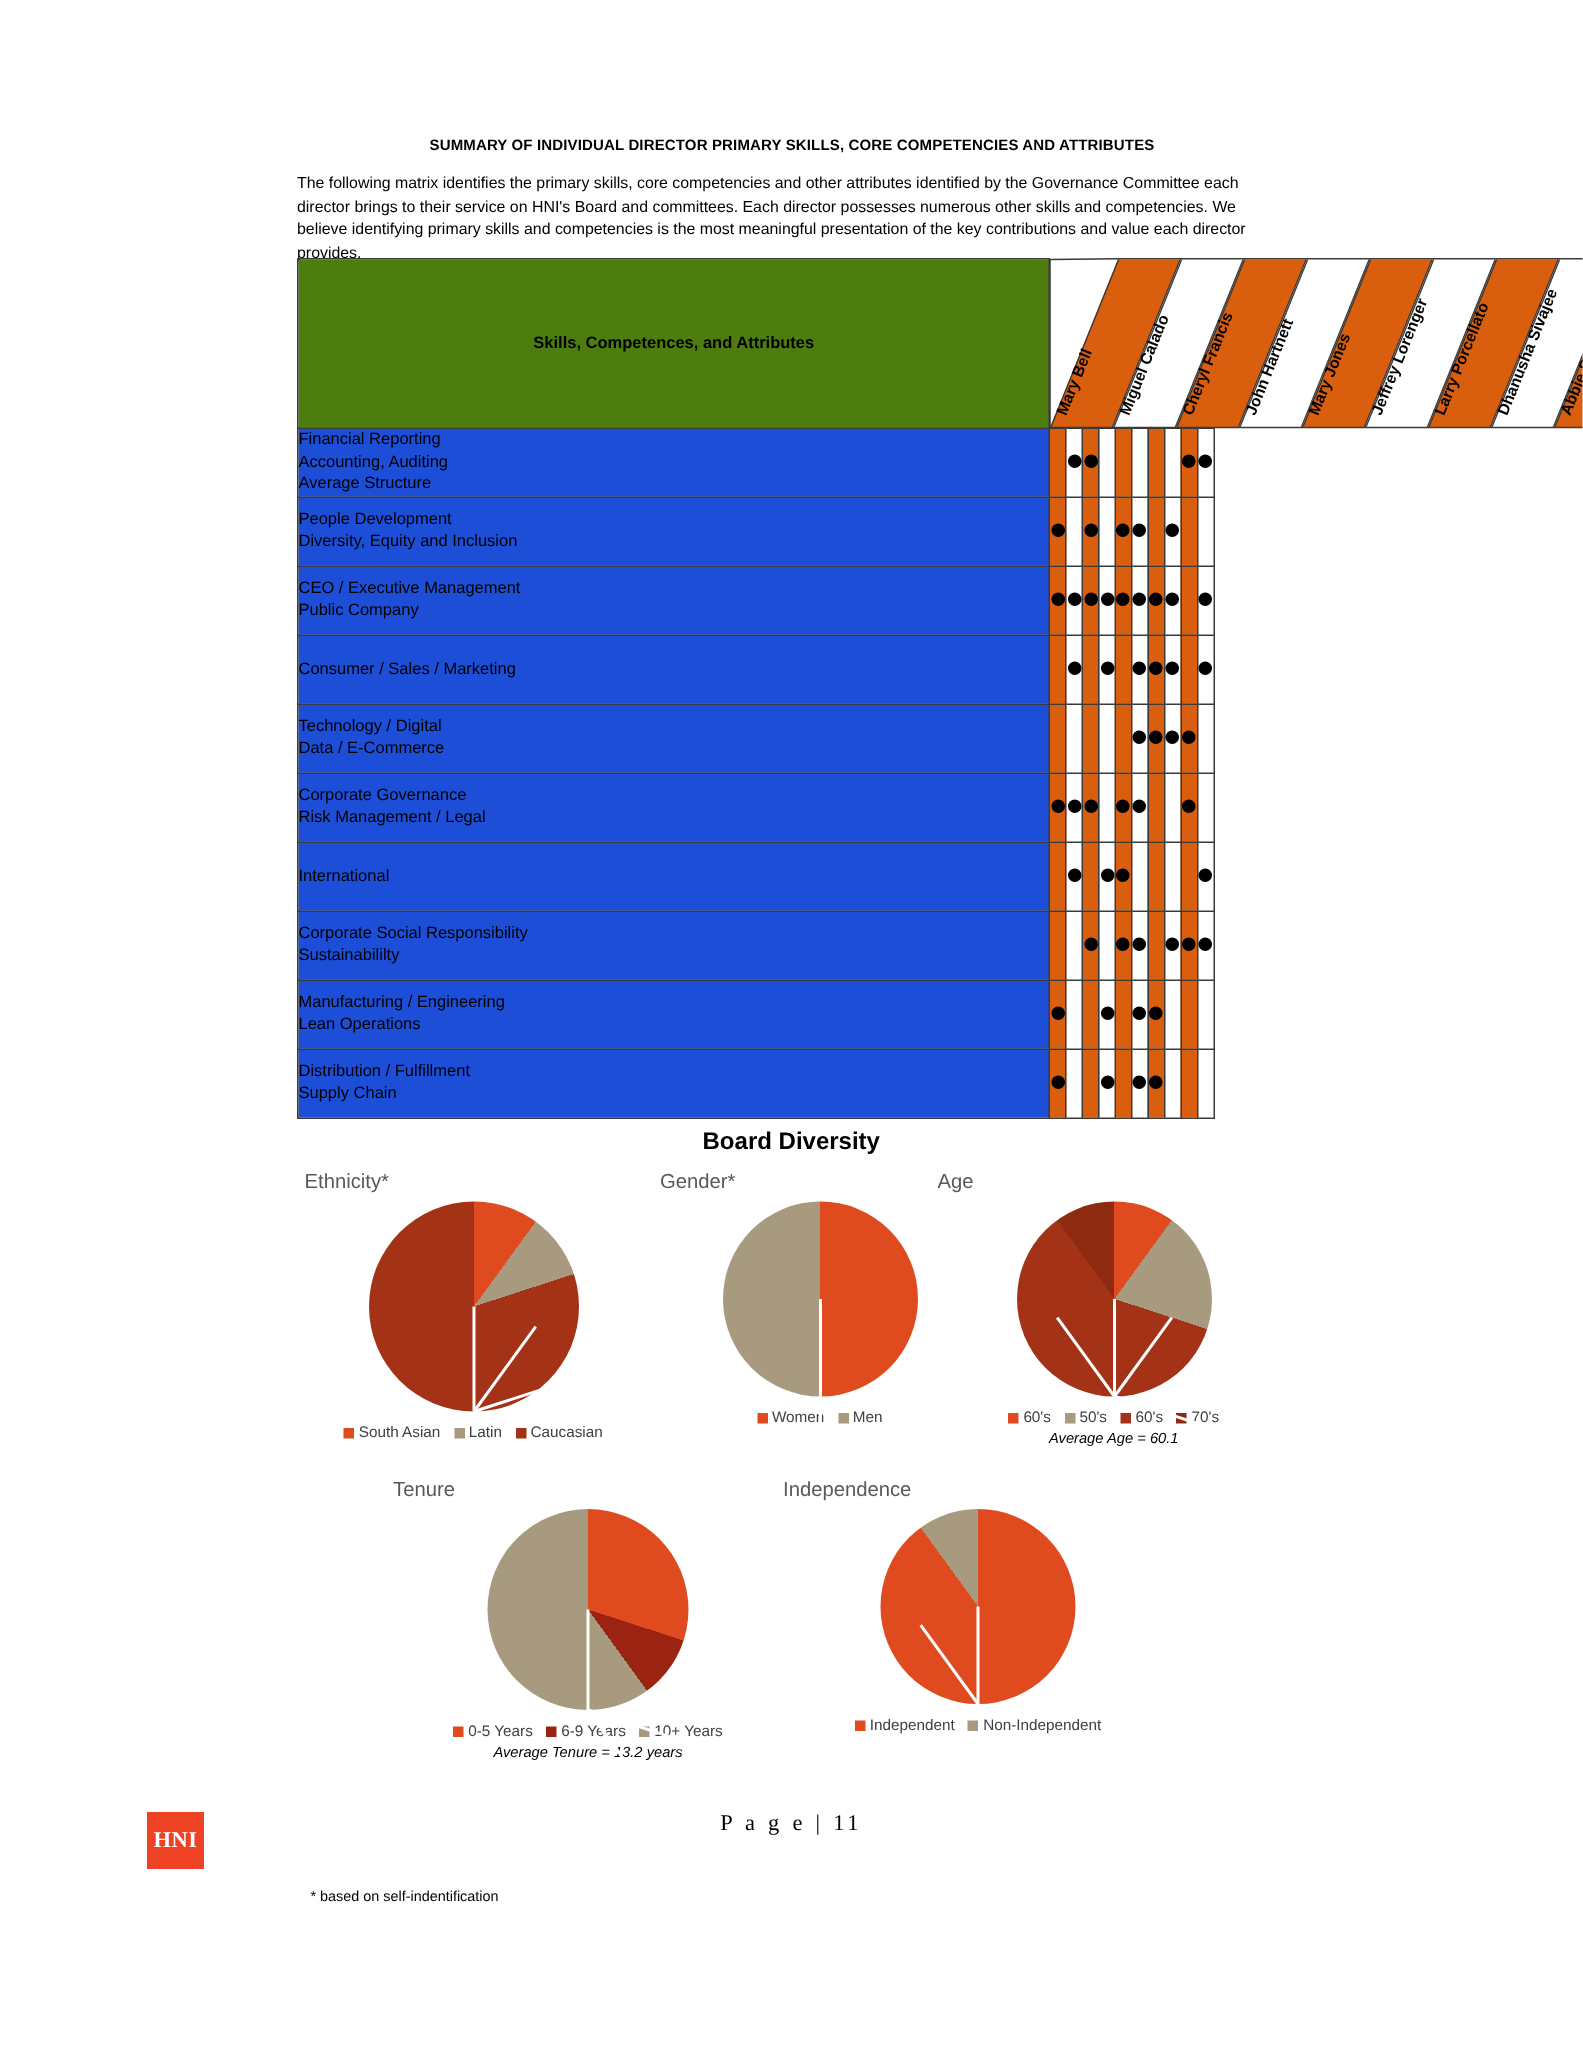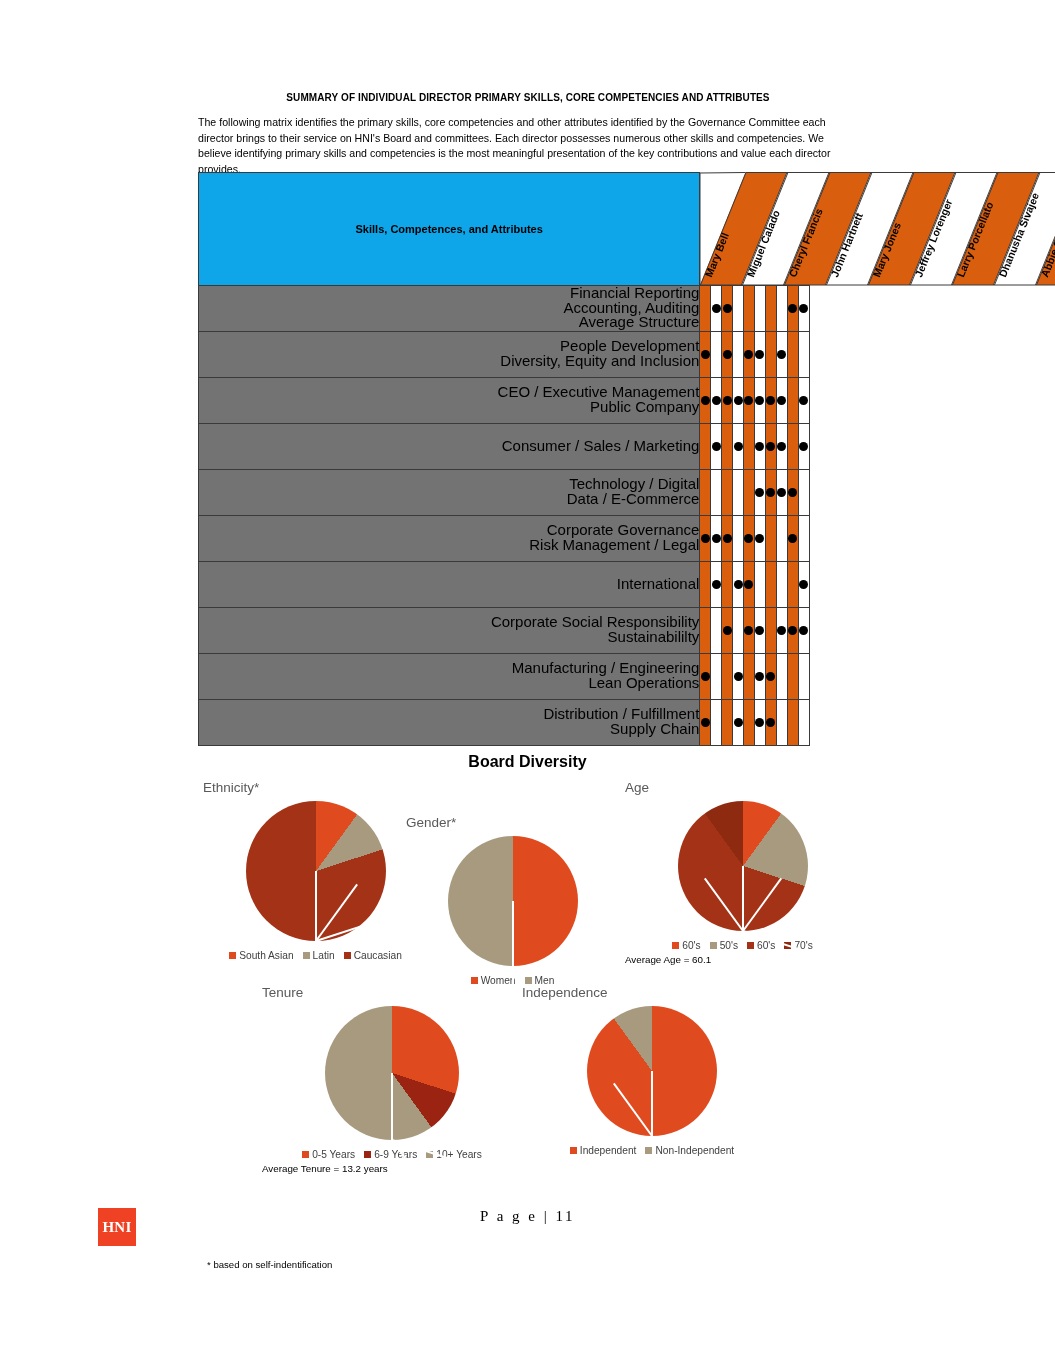--- a/index.html
+++ b/index.html
@@ -50,21 +50,21 @@
   }
   
   .hdr-row { height: 112px; }
   .hdr-corner {
     width: 192px;
     vertical-align: middle;
     text-align: center;
     font-size: 11px;
     font-weight: bold;
     line-height: 16px;
-    background: #0ea5e9;
+    background: #4d7c0f;
     border-right: 1px solid #3a3a3a;
   }
   .hdr-slant {
     width: 42px;
     position: relative;
     overflow: visible;
     border: none !important;
     background: transparent;
   }
   .slant-band {
@@ -87,26 +87,26 @@
     transform-origin: left bottom;
     transform: rotate(-68deg);
     white-space: nowrap;
     font-size: 10.5px;
     line-height: 1;
     color: #000;
   }
 
   .skill-cell {
     width: 192px;
-    text-align: right;
+    text-align: left;
     vertical-align: middle;
-    font-size: 15px;
+    font-size: 11px;
     line-height: 14.6px;
     padding: 4px 6px;
-    background: #737373;
+    background: #1d4ed8;
   }
   .mark-cell {
     width: 42px;
     text-align: center;
     vertical-align: middle;
     background: #ffffff;
   }
   .mark-cell.on { background: #d95f0e; }
   .dot {
     display: inline-block;
@@ -141,23 +141,25 @@
     align-items: center;
     gap: 9px;
     margin-top: 9px;
     font-size: 10.2px;
     color: #404040;
     white-space: nowrap;
   }
   .legend-item { display: inline-flex; align-items: center; gap: 3px; }
   .swatch { width: 7px; height: 7px; display: inline-block; }
   .chart-note {
+    text-align: center;
     font-size: 9.8px;
     margin-top: 3px;
     color: #000;
+    font-style: italic;
   }
 
   
   #self-id-note {
     position: absolute;
     left: 207px; top: 1259px;
     font-size: 9.6px;
   }
   #hni-logo {
     position: absolute;
@@ -402,21 +404,21 @@
       <span class="legend-item">
         <span class="swatch" style="background: rgb(168, 154, 126);"></span>
         <span>Latin</span>
       </span>
       <span class="legend-item">
         <span class="swatch" style="background: rgb(163, 50, 22);"></span>
         <span>Caucasian</span>
       </span>
     </div>
   </div>
-<div class="chart-block" id="chart-gender" style="left:406px; top:780px; width:213px;margin-top:35px;">
+<div class="chart-block" id="chart-gender" style="left:440px; top:780px; width:213px;">
     <div class="chart-title">Gender*</div>
     <div class="pie" style="width: 130px; height: 130px; background: conic-gradient(rgb(224, 74, 31) 0deg, rgb(224, 74, 31) 180deg, rgb(168, 154, 126) 180deg, rgb(168, 154, 126) 360deg); box-shadow: rgba(255, 255, 255, 0) 0px 0px 0px 1px inset;"></div>
     <div style="position: relative; width: 130px; height: 0px; margin: 0px auto;">
       <div style="position: absolute; left: 64px; top: -65px; width: 2px; height: 65px; background: rgb(255, 255, 255); transform-origin: center bottom; transform: rotate(180deg);"></div>
       <div style="position: absolute; left: 64px; top: -65px; width: 2px; height: 65px; background: rgb(255, 255, 255); transform-origin: center bottom; transform: rotate(360deg);"></div>
     </div>
     <div class="legend">
       <span class="legend-item">
         <span class="swatch" style="background: rgb(224, 74, 31);"></span>
         <span>Women</span>

